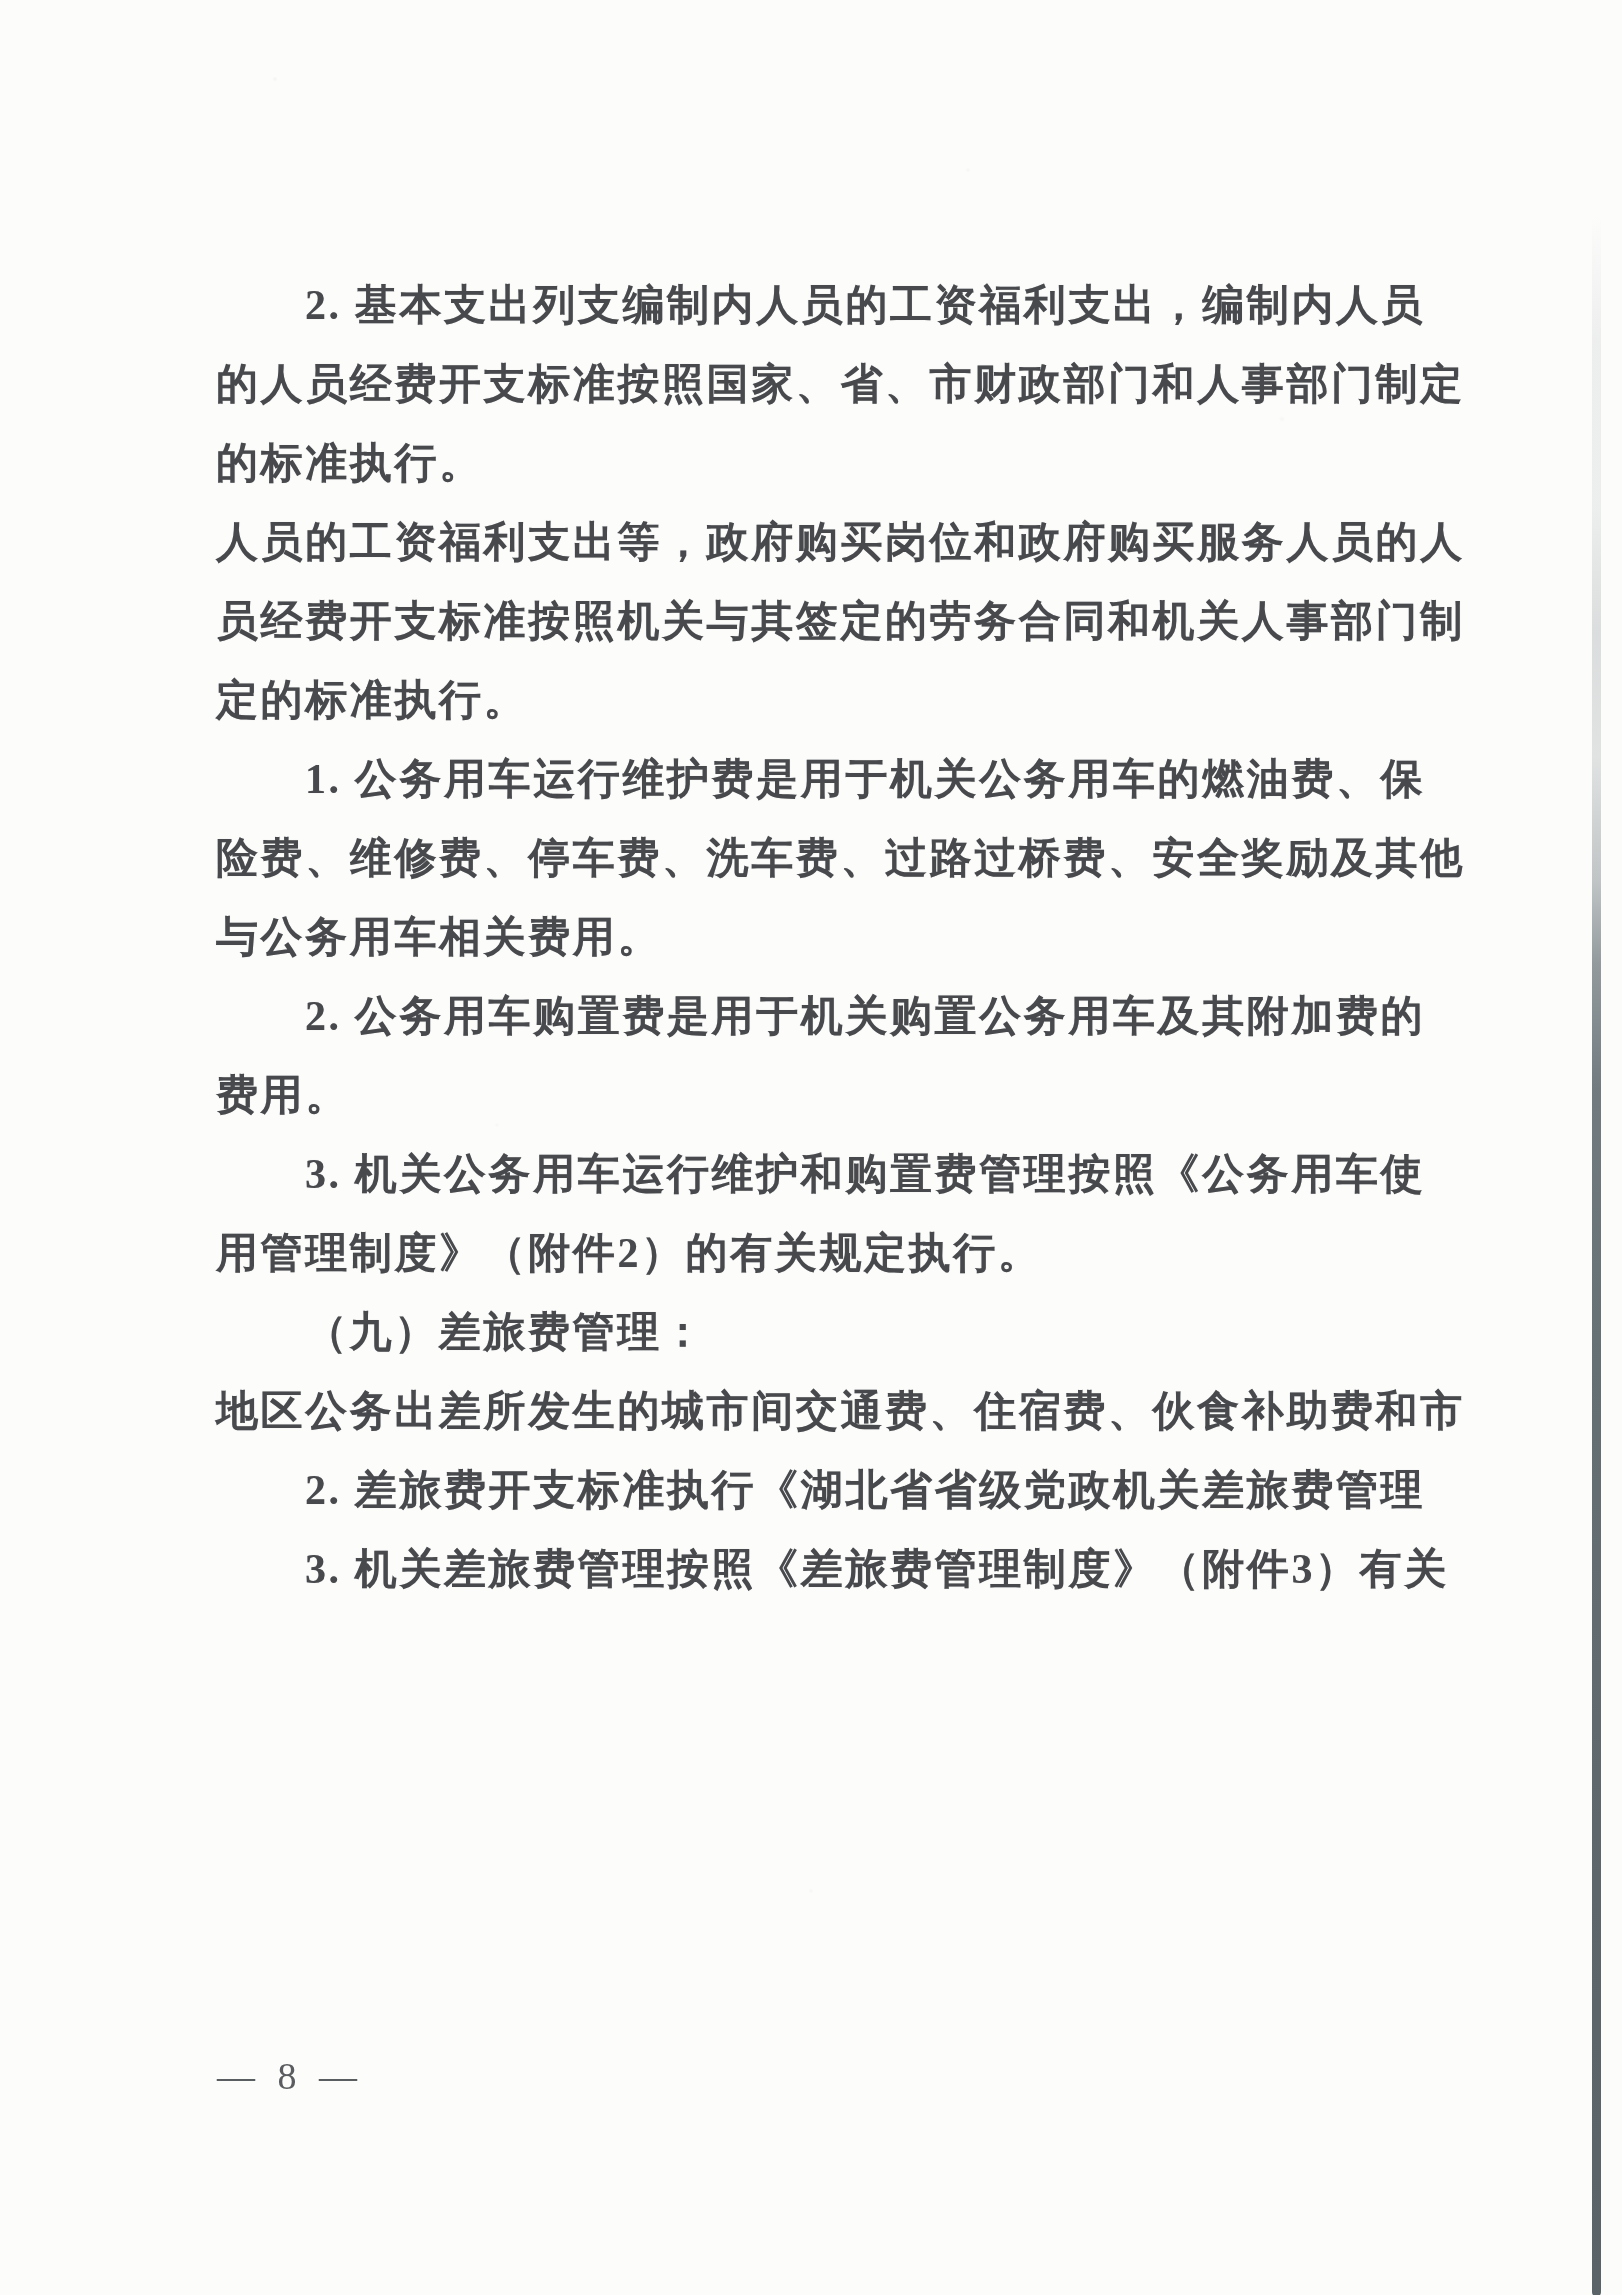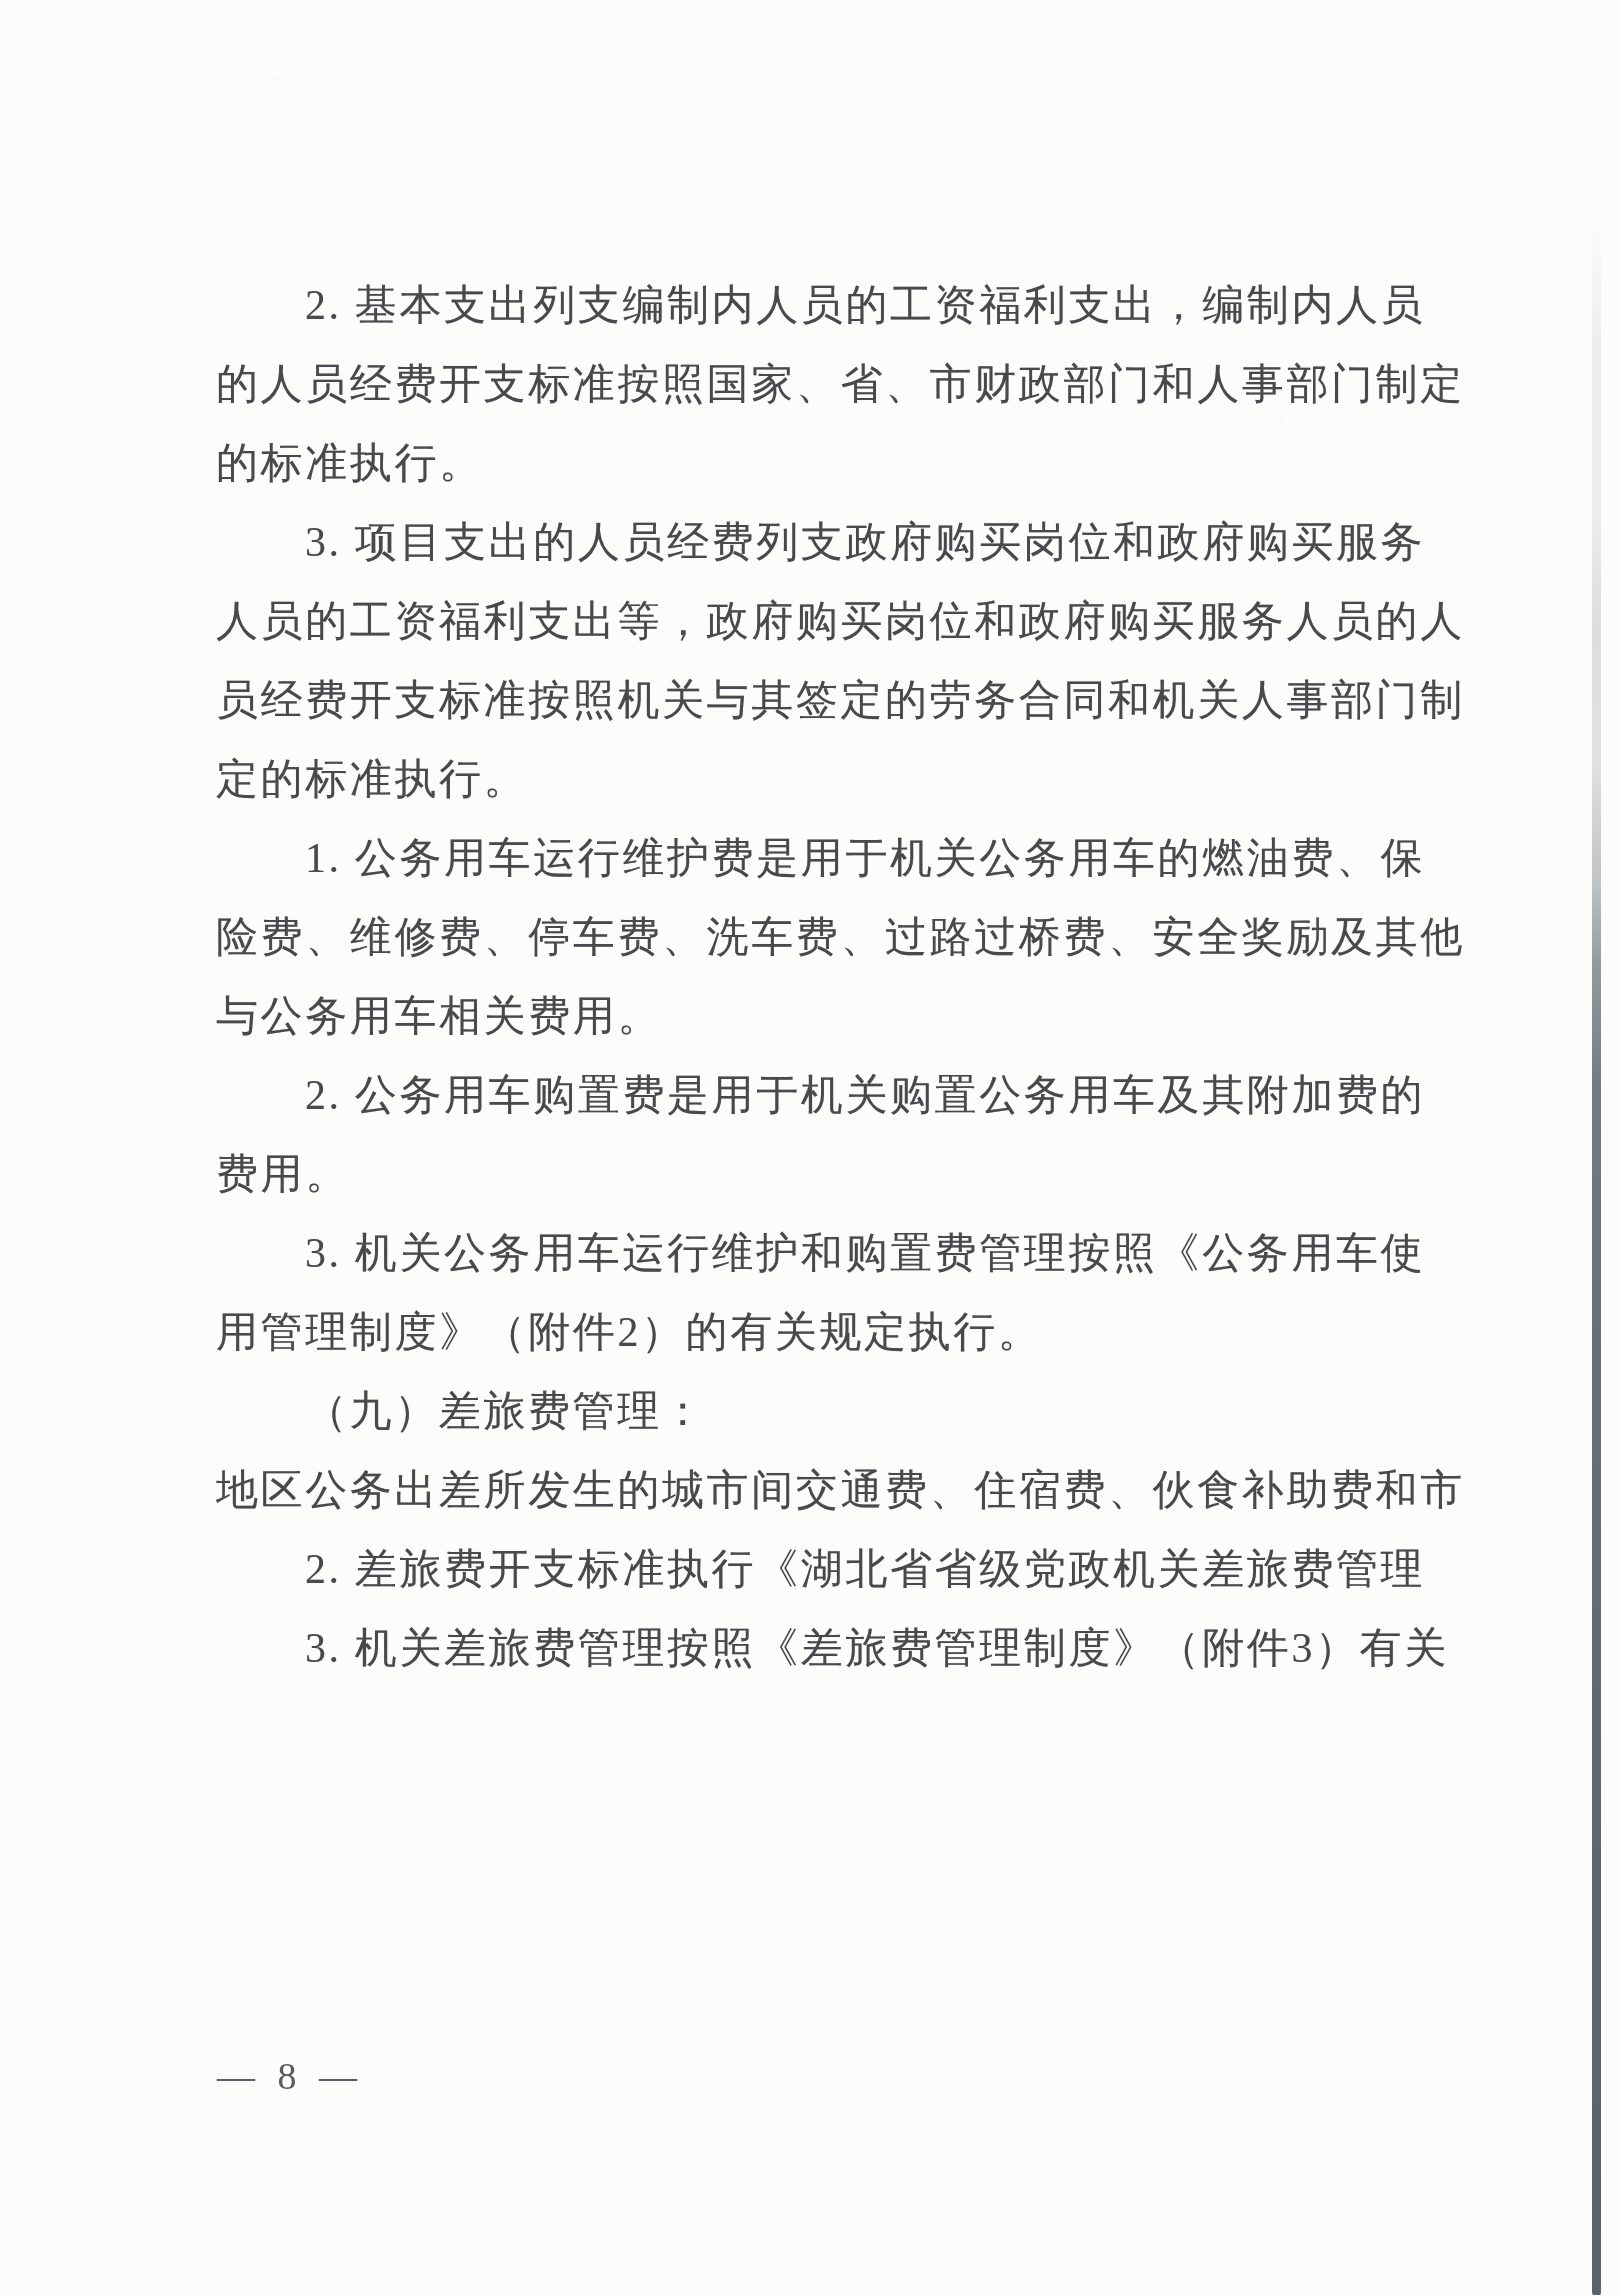--- a/index.html
+++ b/index.html
@@ -36,20 +36,21 @@
     width:1204px;
   }
   .line{
     height:79px;
     line-height:79px;
     font-size:42px;
     letter-spacing:2.6px;
     color:var(--ink);
     white-space:nowrap;
     text-shadow:0 0 0.7px rgba(70,73,76,.35);
+    font-weight:bold;
   }
   .line.indent{
     padding-left:89px;
   }
   .page-number{
     position:absolute;
     left:217px;top:2053px;
     height:46px;line-height:46px;
     font-size:38px;
     letter-spacing:6.5px;
@@ -77,21 +78,20 @@
 </head>
 <body>
 
 <div class="page">
   <div class="noise"></div>
 
   <div class="text-block">
       <div class="line indent">2. 基本支出列支编制内人员的工资福利支出，编制内人员</div>
       <div class="line">的人员经费开支标准按照国家、省、市财政部门和人事部门制定</div>
       <div class="line">的标准执行。</div>
-      <div class="line indent">3. 项目支出的人员经费列支政府购买岗位和政府购买服务</div>
       <div class="line">人员的工资福利支出等，政府购买岗位和政府购买服务人员的人</div>
       <div class="line">员经费开支标准按照机关与其签定的劳务合同和机关人事部门制</div>
       <div class="line">定的标准执行。</div>
       <div class="line indent">1. 公务用车运行维护费是用于机关公务用车的燃油费、保</div>
       <div class="line">险费、维修费、停车费、洗车费、过路过桥费、安全奖励及其他</div>
       <div class="line">与公务用车相关费用。</div>
       <div class="line indent">2. 公务用车购置费是用于机关购置公务用车及其附加费的</div>
       <div class="line">费用。</div>
       <div class="line indent">3. 机关公务用车运行维护和购置费管理按照《公务用车使</div>
       <div class="line">用管理制度》（附件2）的有关规定执行。</div>

